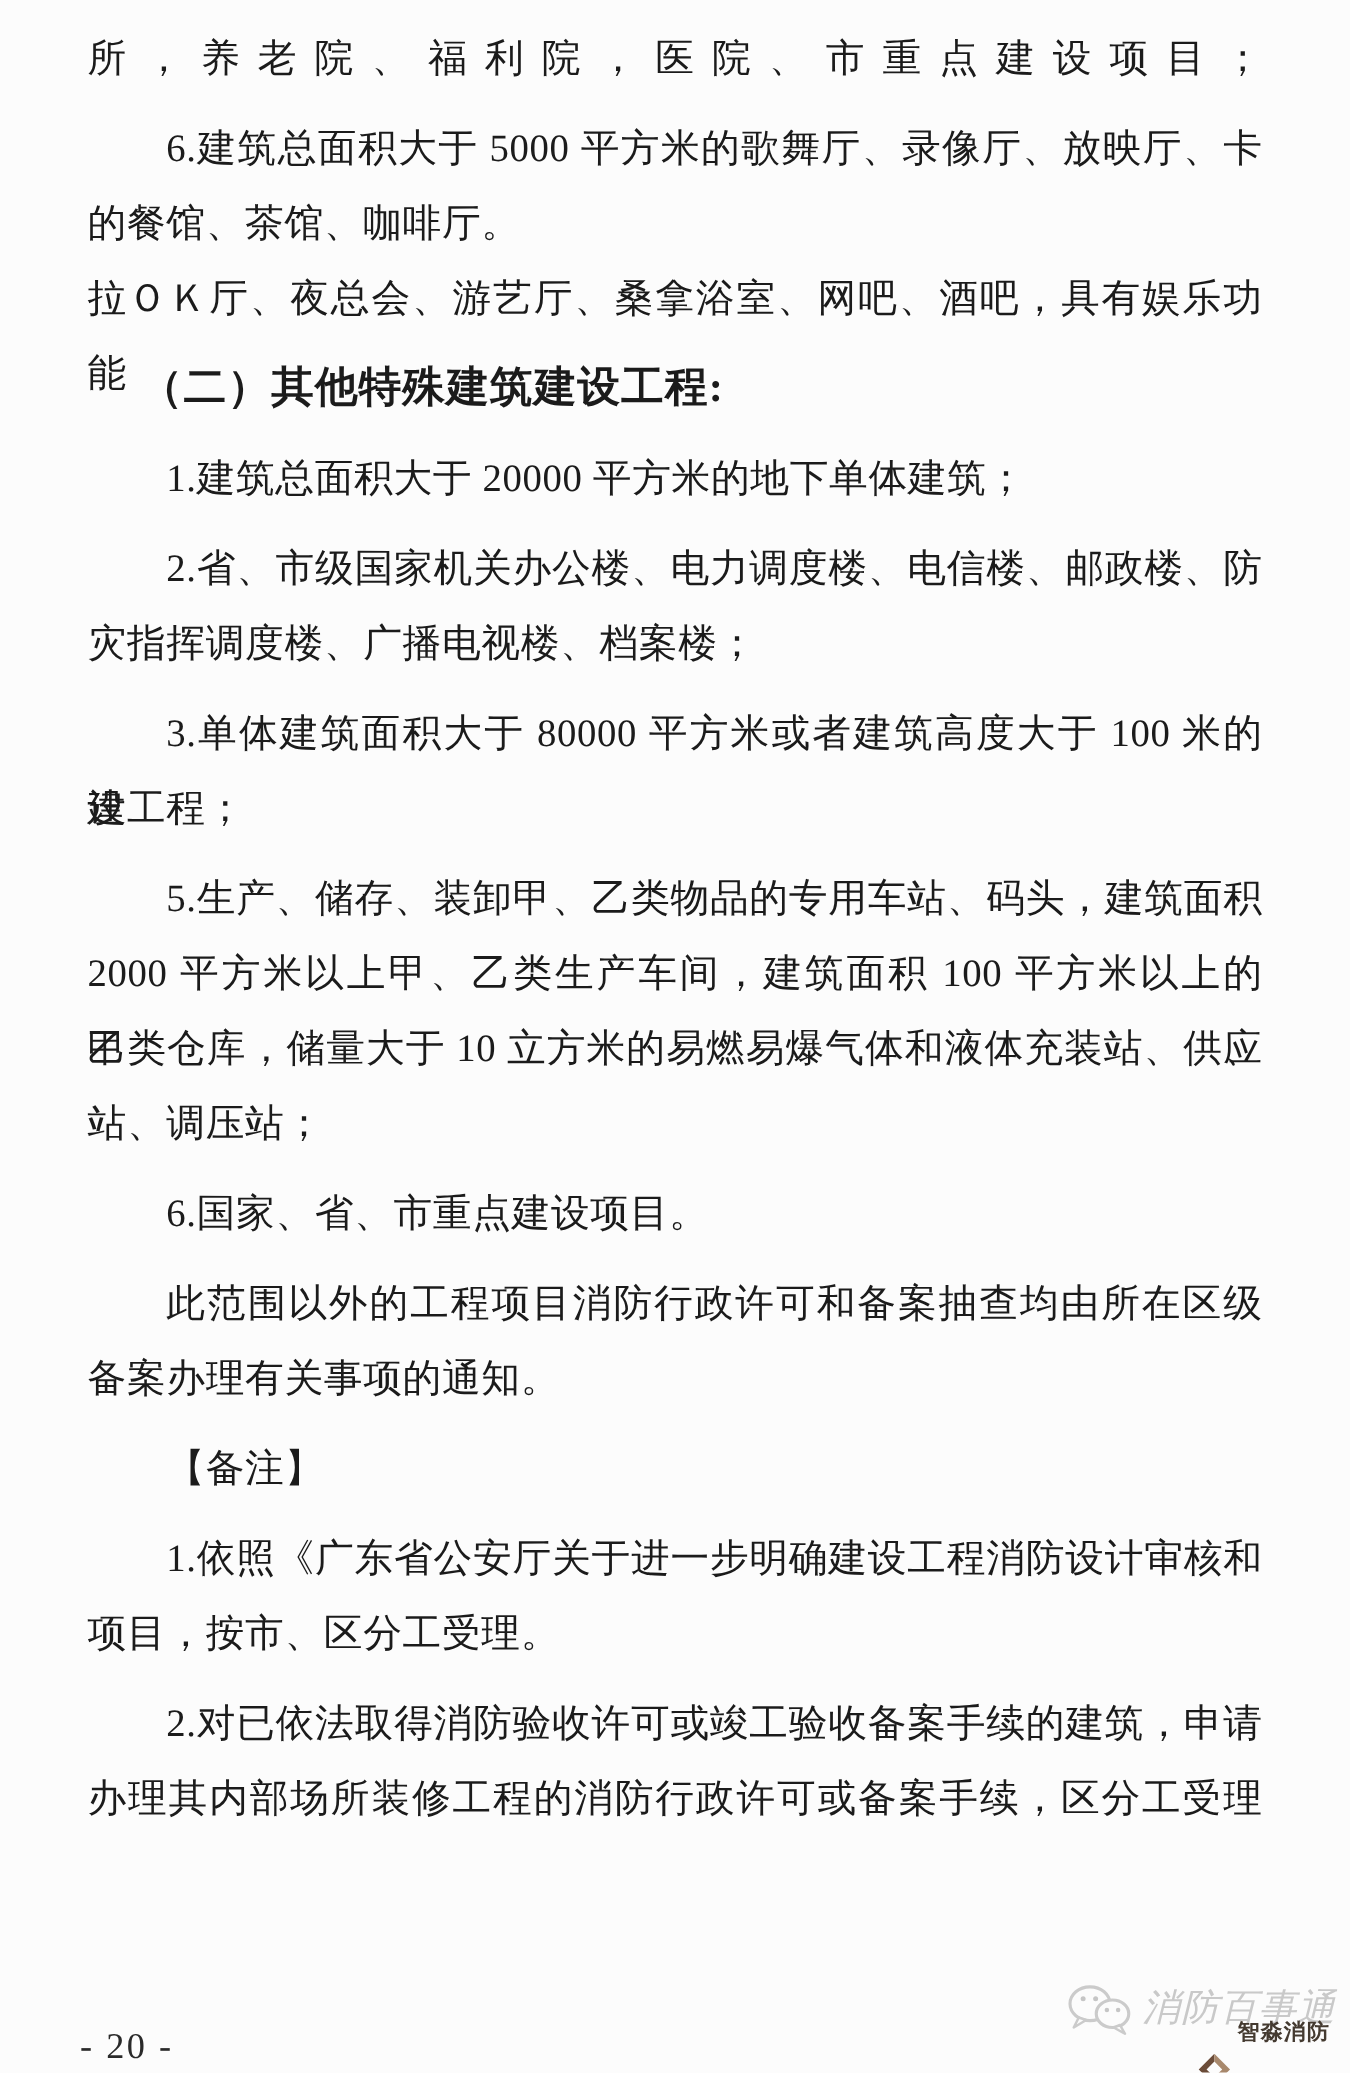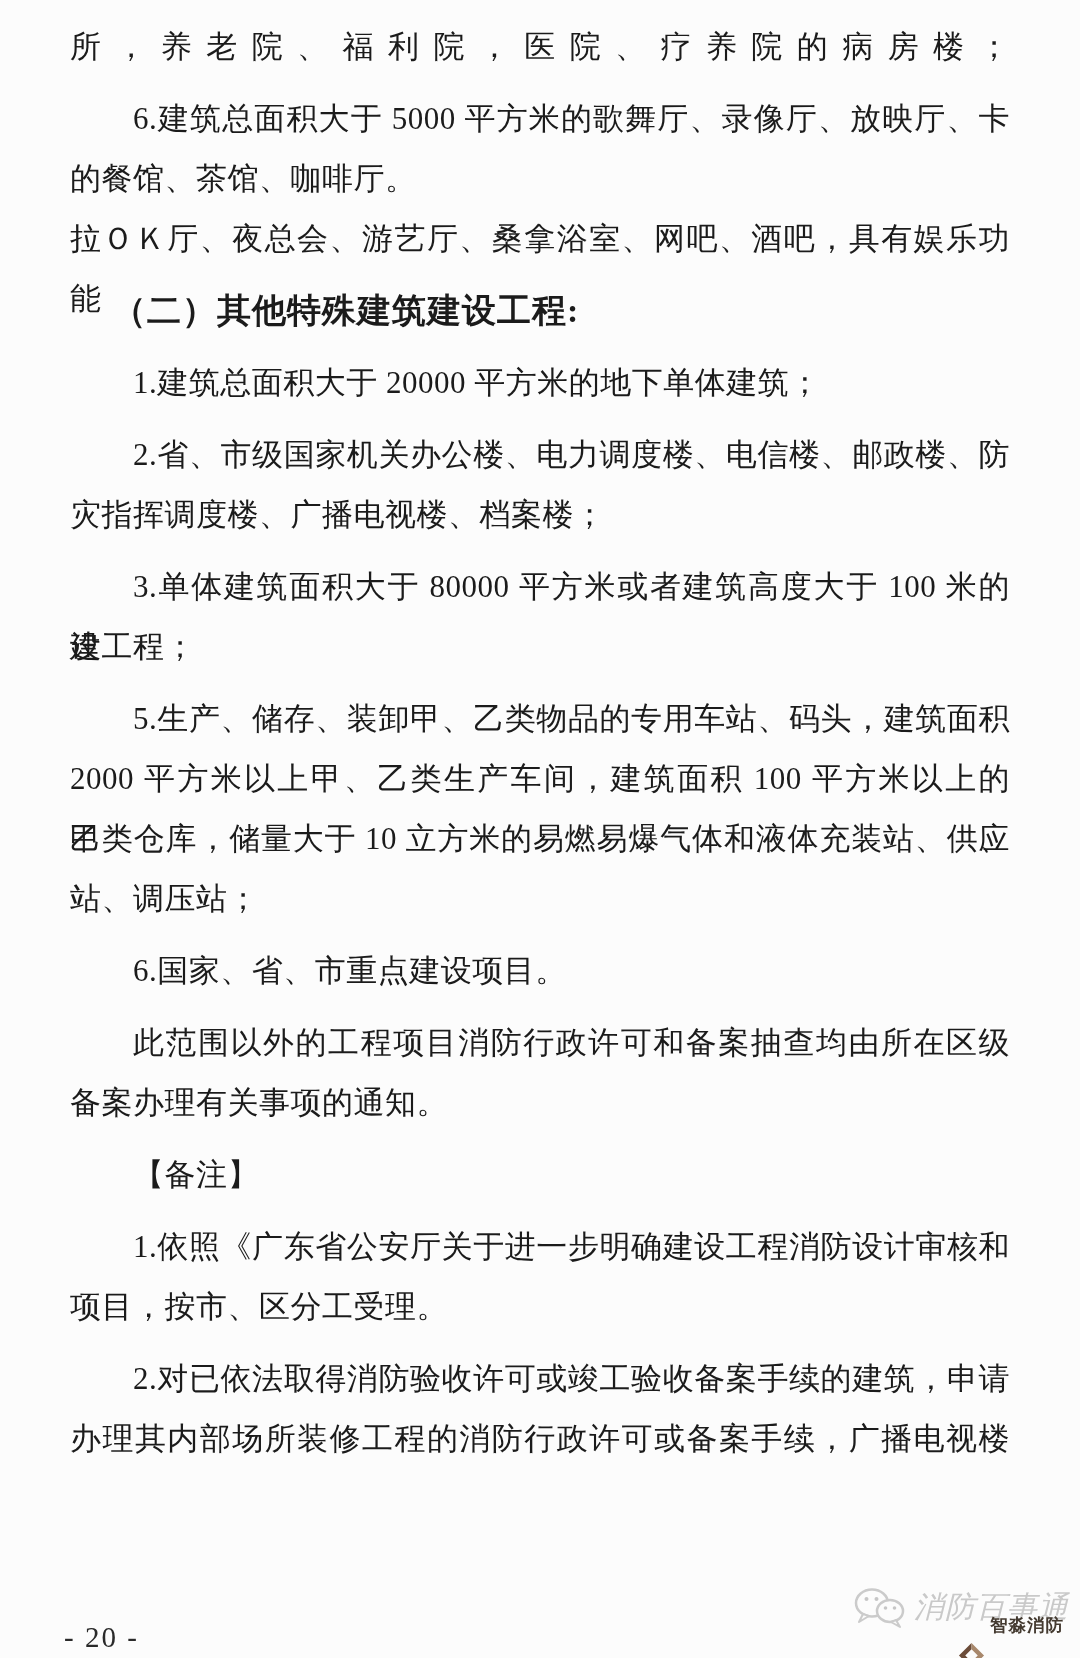--- a/index.html
+++ b/index.html
@@ -103,21 +103,21 @@
     white-space: nowrap;
     margin-top: 44px;
   }
 </style>
 </head>
 <body>
 
 <main class="doc">
 
   <section class="para">
-    <div class="line justify">所，养老院、福利院，医院、疗养院的病房楼；</div>
+    <div class="line justify">所，养老院、福利院，医院、市重点建设项目；</div>
   </section>
 
   <section class="para">
     <div class="line indent justify">6.建筑总面积大于 5000 平方米的歌舞厅、录像厅、放映厅、卡</div>
     <div class="line">的餐馆、茶馆、咖啡厅。</div>
     <div class="line justify">拉ＯＫ厅、夜总会、游艺厅、桑拿浴室、网吧、酒吧，具有娱乐功能</div>
   </section>
 
   <section class="para">
     <div class="line heading">（二）其他特殊建筑建设工程:</div>
@@ -158,21 +158,21 @@
     <div class="line indent">【备注】</div>
   </section>
 
   <section class="para">
     <div class="line indent justify">1.依照《广东省公安厅关于进一步明确建设工程消防设计审核和</div>
     <div class="line">项目，按市、区分工受理。</div>
   </section>
 
   <section class="para">
     <div class="line indent justify">2.对已依法取得消防验收许可或竣工验收备案手续的建筑，申请</div>
-    <div class="line justify">办理其内部场所装修工程的消防行政许可或备案手续，广播电视楼</div>
+    <div class="line justify">办理其内部场所装修工程的消防行政许可或备案手续，区分工受理</div>
   </section>
 
 </main>
 
 <div class="page-num">- 20 -</div>
 
 <div class="wm">
   <svg width="54" height="42" viewBox="0 0 54 42" aria-hidden="true">
     <ellipse cx="19" cy="17" rx="16" ry="13.5" fill="none" stroke="#cbcbcb" stroke-width="2.5"></ellipse>
     <path d="M10 28 L6 36 L16 30 Z" fill="#fcfcfc" stroke="#cbcbcb" stroke-width="2" stroke-linejoin="round"></path>

